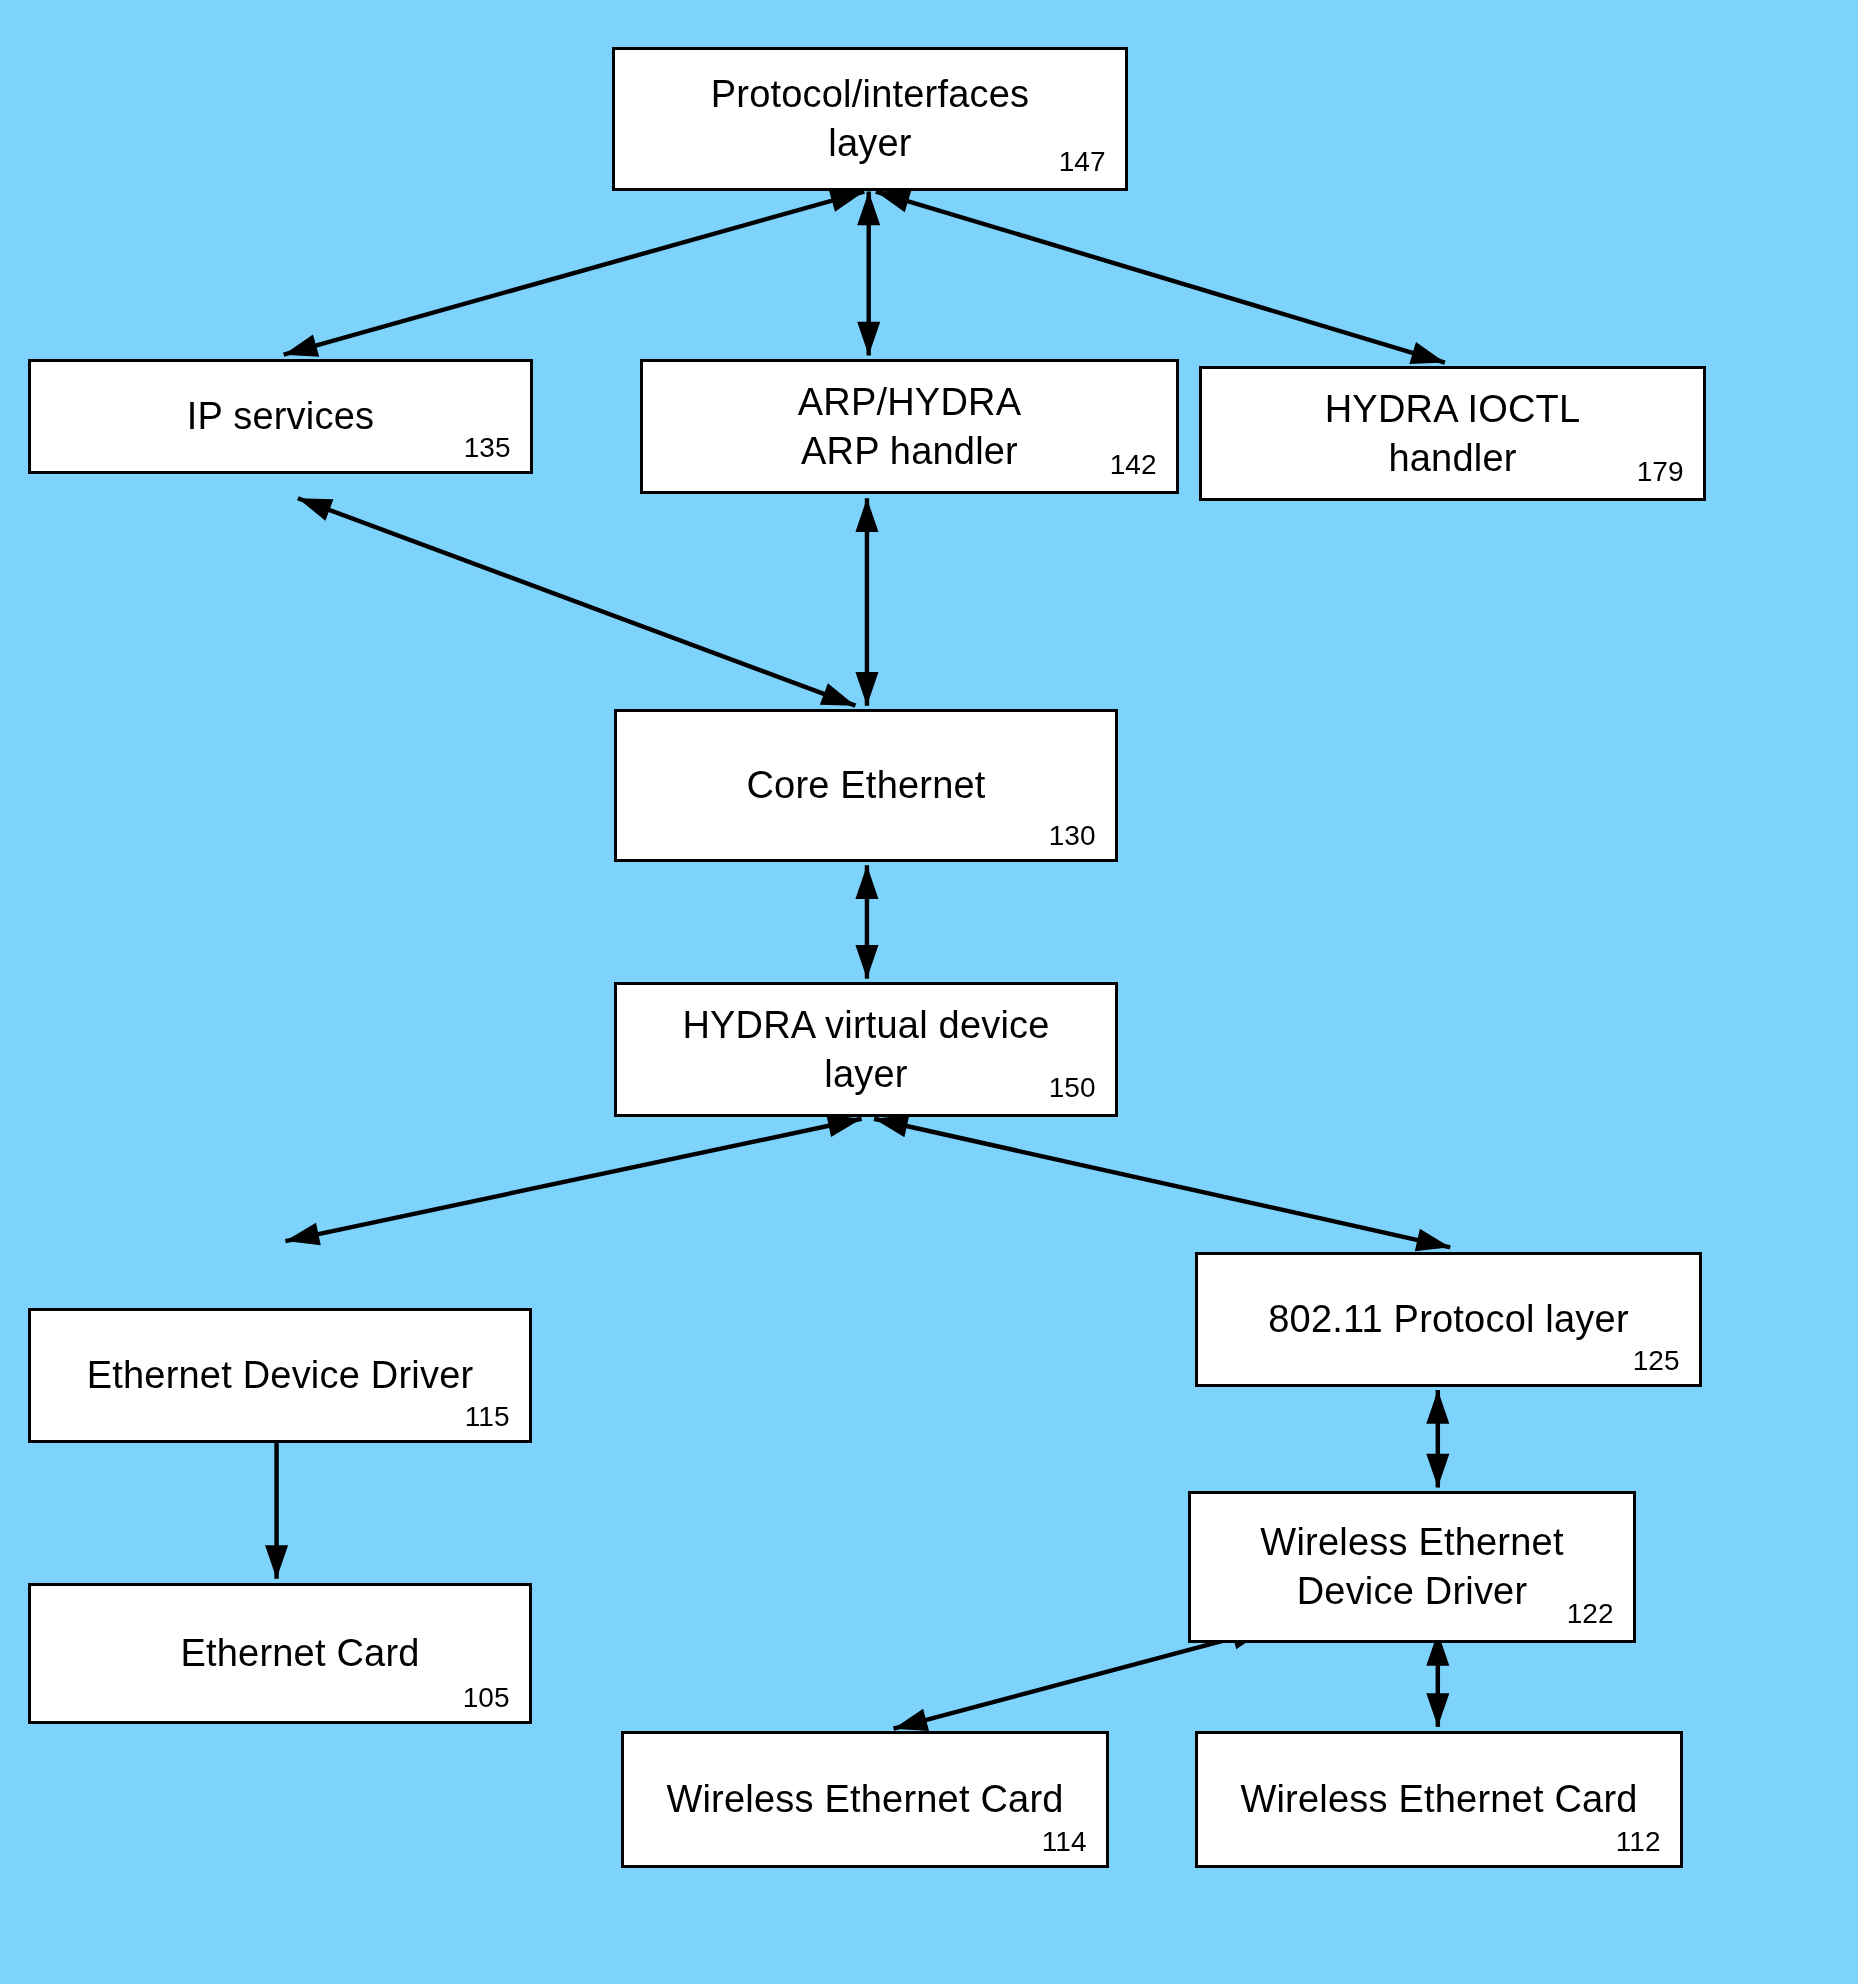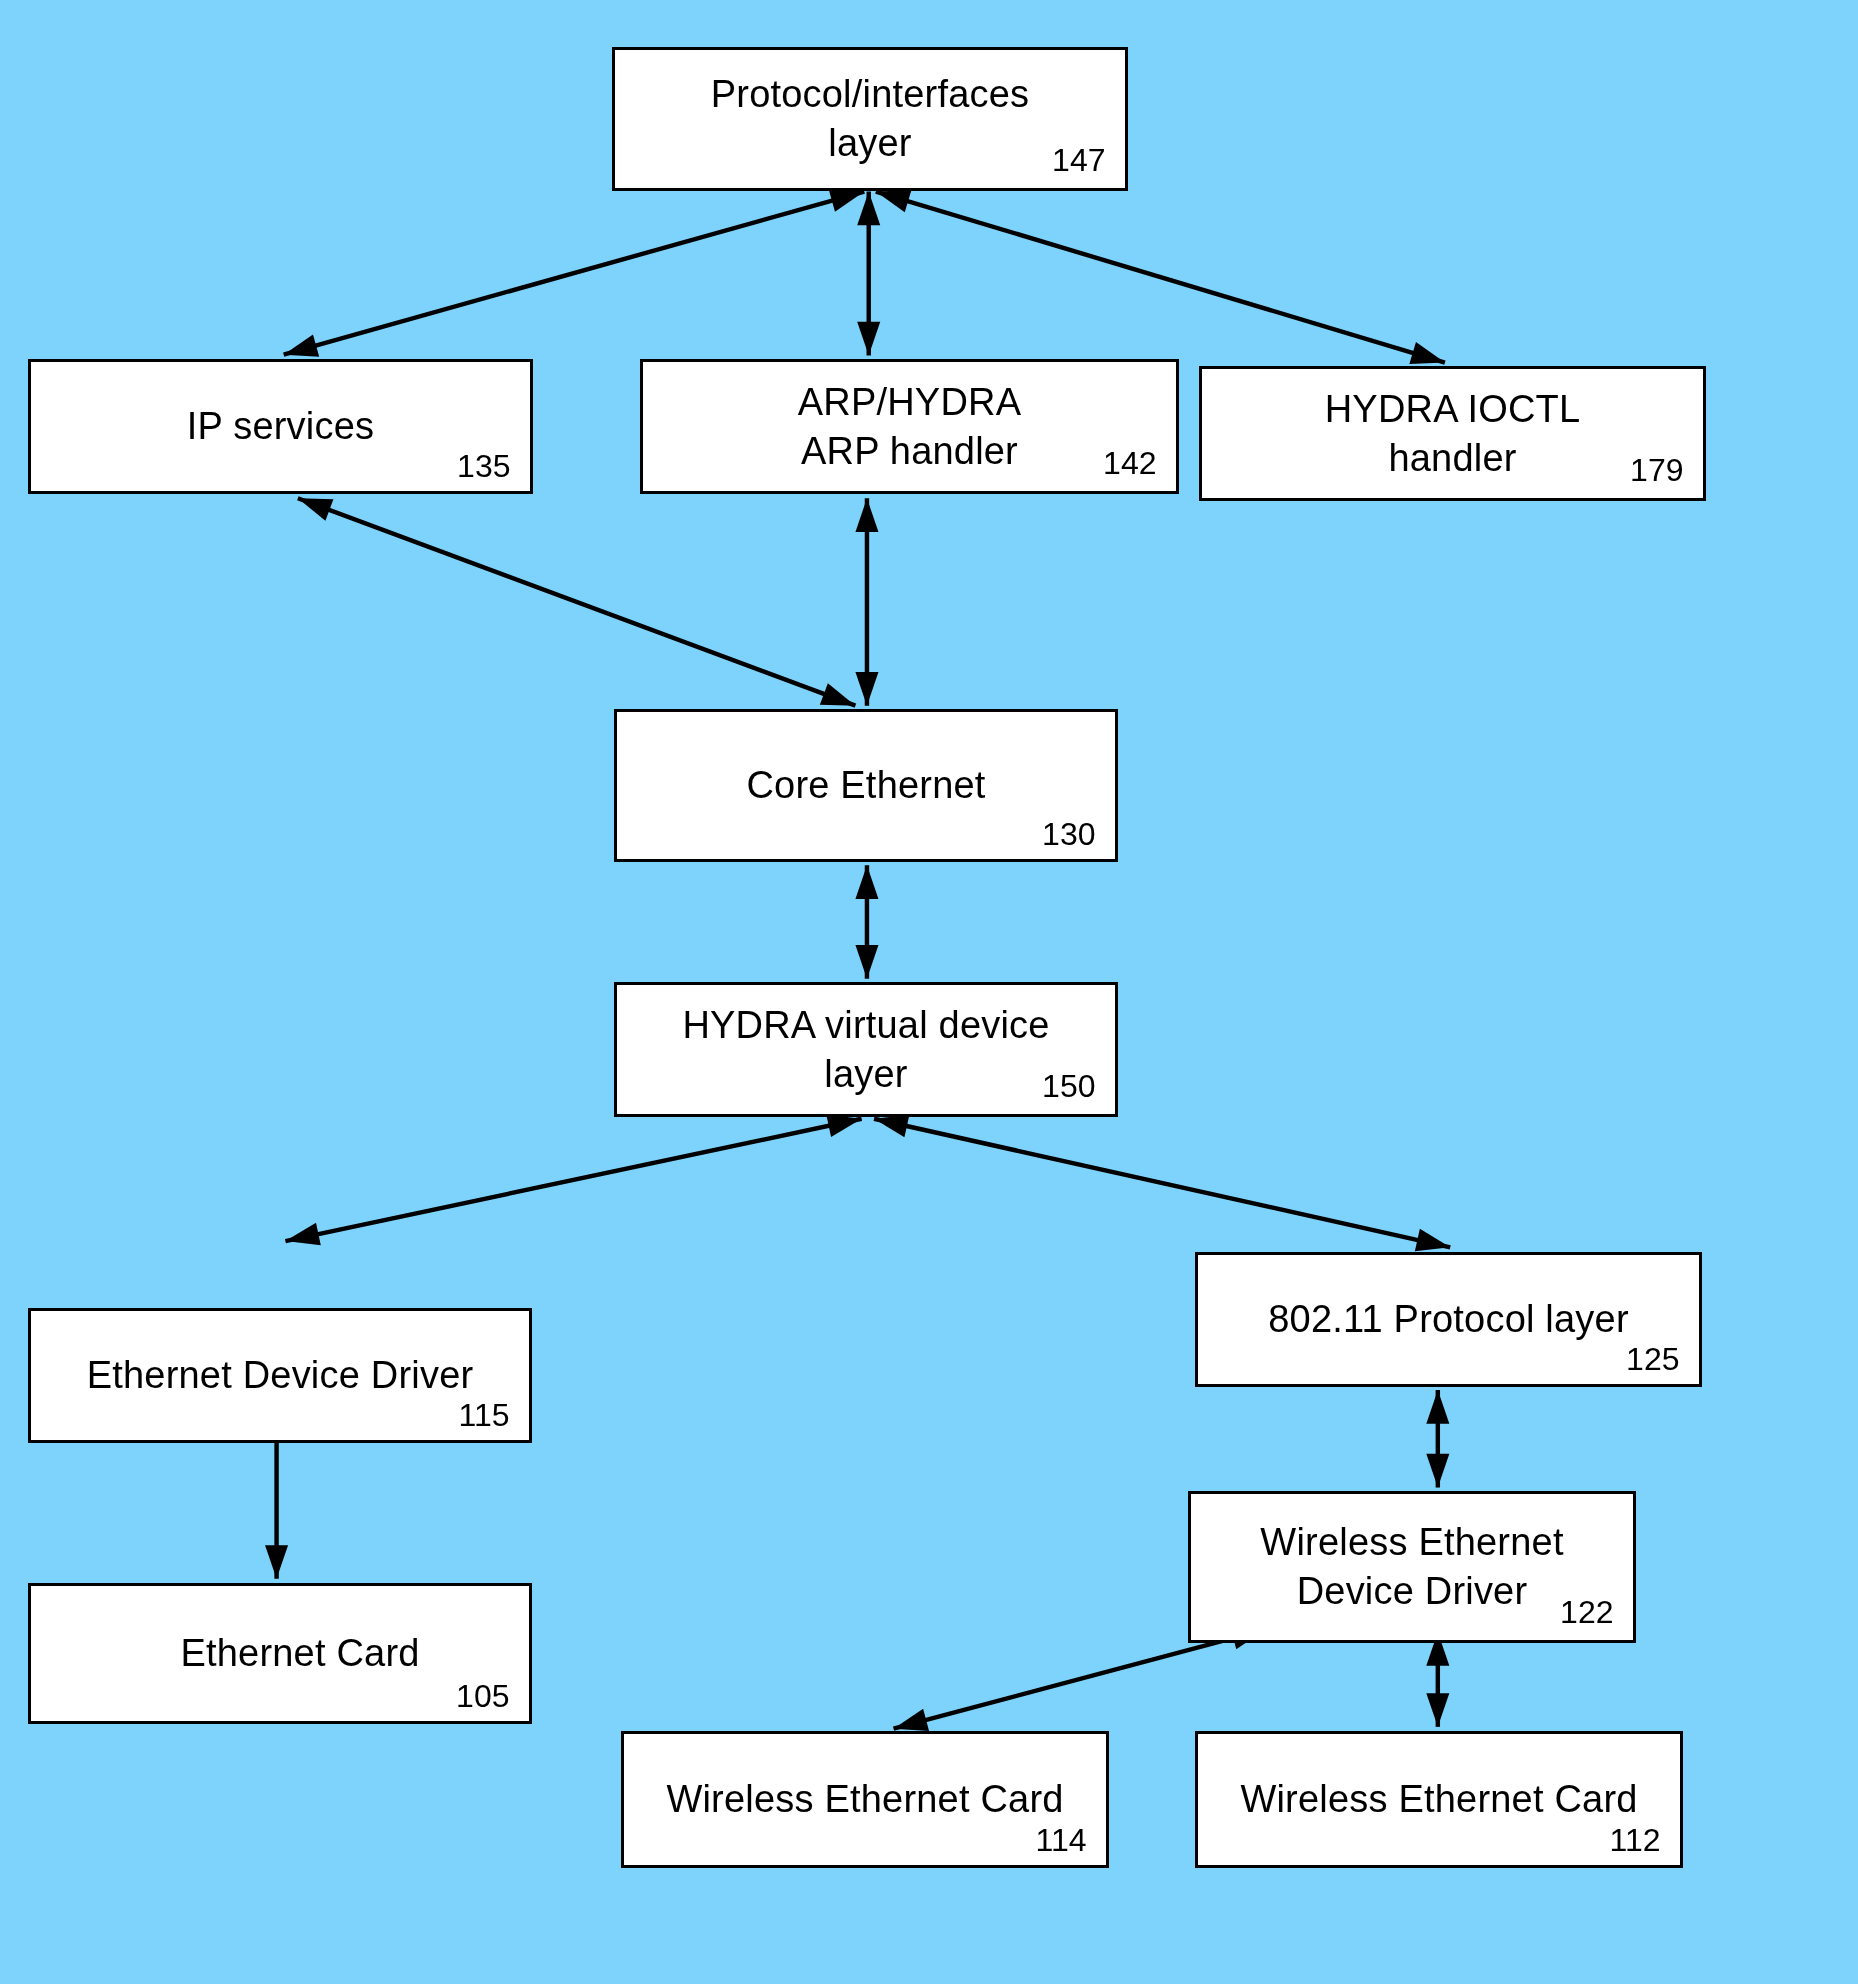--- a/index.html
+++ b/index.html
@@ -40,21 +40,21 @@
     text-align: center;
     white-space: pre-line;
     padding: 0 12.4px;
     letter-spacing: 0.2px;
   }
   .node-ref {
     position: absolute;
     right: 19.5px;
     bottom: 8.9px;
     color: #000000;
-    font-size: 32px;
+    font-size: 28px;
     line-height: 1;
   }
   
   .node.two-line .node-ref { bottom: 12.4px; }
 </style>
 </head>
 <body>
 
 <div id="diagram-root">
 
@@ -120,21 +120,21 @@
         <polygon points="1428,1838 1394.632686752437,1860.352234936109 1387.9334578378682,1835.2301265064764" fill="#000000"></polygon>
       </g>
     </svg>
 
   <div id="node-layer">
       <div class="node two-line" style="left: 612px; top: 47px; width: 516px; height: 144px; border-color: rgb(0, 0, 0);">
         <div class="node-label">Protocol/interfaces
 layer</div>
         <div class="node-ref">147</div>
       </div>
-      <div class="node" style="left: 28px; top: 359px; width: 505px; height: 135px; border-color: rgb(0, 0, 0);">
+      <div class="node" style="left: 28px; top: 359px; width: 505px; height: 115px; border-color: rgb(0, 0, 0);">
         <div class="node-label">IP services</div>
         <div class="node-ref">135</div>
       </div>
       <div class="node two-line" style="left: 640px; top: 359px; width: 539px; height: 135px; border-color: rgb(0, 0, 0);">
         <div class="node-label">ARP/HYDRA
 ARP handler</div>
         <div class="node-ref">142</div>
       </div>
       <div class="node two-line" style="left: 1199px; top: 366px; width: 507px; height: 135px; border-color: rgb(0, 0, 0);">
         <div class="node-label">HYDRA IOCTL

